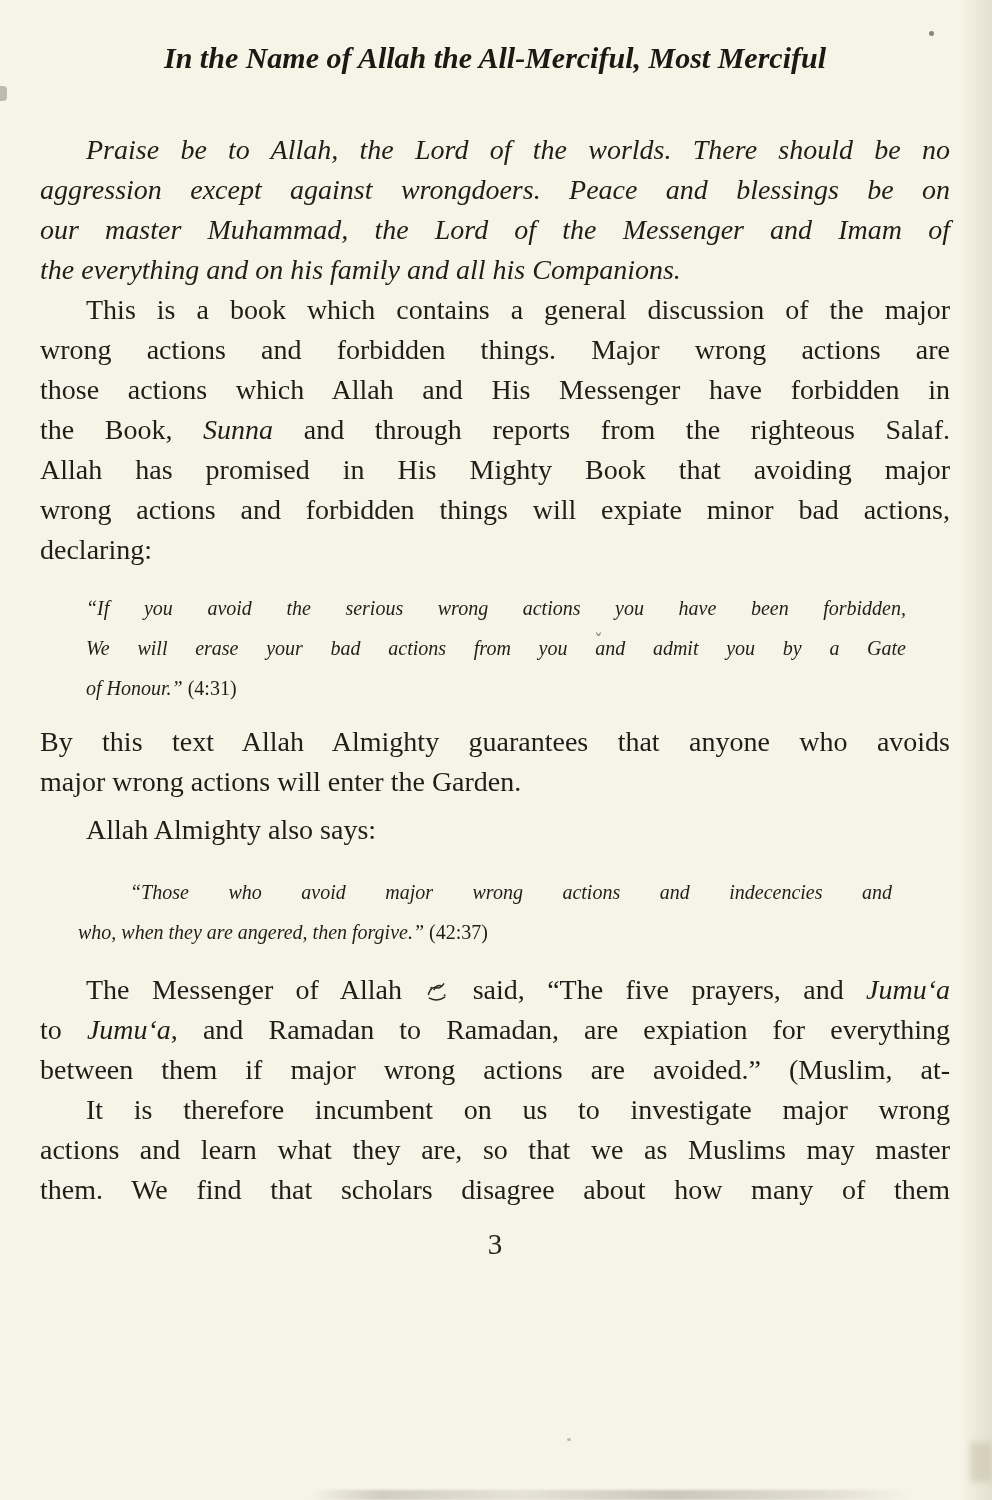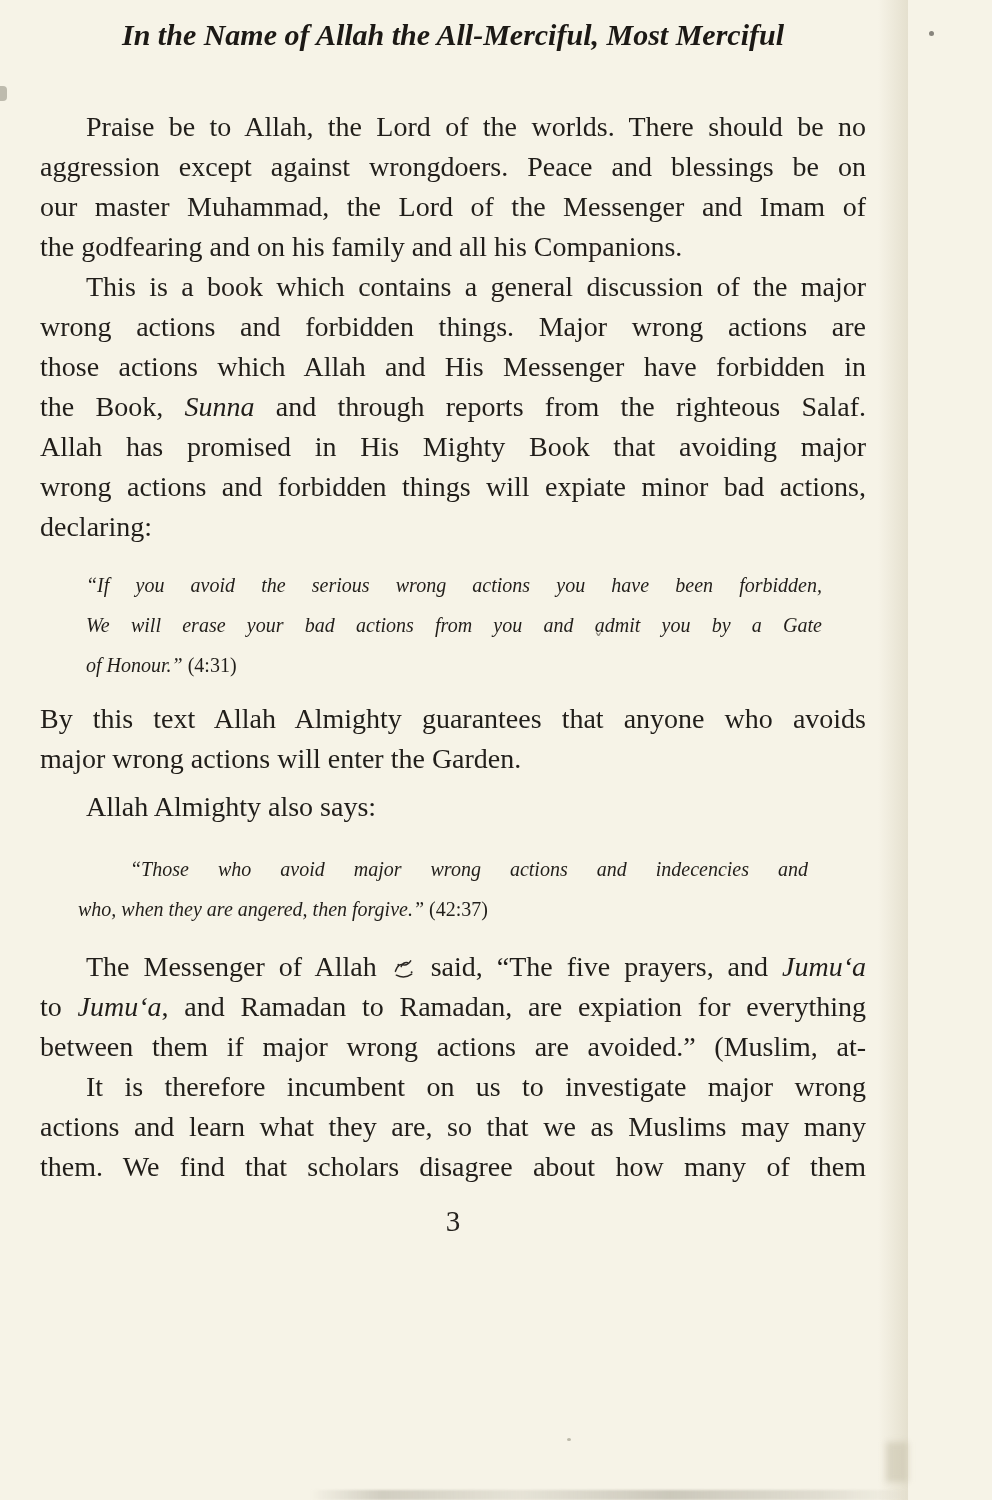--- a/index.html
+++ b/index.html
@@ -6,22 +6,22 @@
   body {
     width: 992px; height: 1500px;
     background: #f6f3e7;
     overflow: hidden;
     position: relative;
     font-family: "Liberation Serif", "DejaVu Serif", serif;
     color: #211e1a;
   }
   .page {
     position: relative;
-    width: 908px; height: 1500px;
-    padding: 1px 42px 0 40px;
+    width: 992px; height: 1500px;
+    padding: 24px 42px 0 40px;
     box-sizing: border-box;
   }
   
   .edge-right {
     position: absolute; top: 0; right: 0; bottom: 0; width: 30px;
     background: linear-gradient(to right, rgba(214,208,186,0), rgba(214,208,186,0.55));
     pointer-events: none;
   }
   .shadow-bottom {
     position: absolute; bottom: 0; left: 310px; width: 600px; height: 10px;
@@ -54,21 +54,21 @@
   .heading .line, .heading .line.end { text-align: center; text-align-last: center; }
   .heading { font-weight: bold; font-style: italic; font-size: 30px; color: #1c1915; }
   .para-indent .line:first-child { text-indent: 46px; }
   .quote { font-style: italic; font-size: 20px; }
   .quote .rm { font-style: normal; }
   .it { font-style: italic; margin-top: 17px; }
   .line.findent { text-indent: 52px; }
 
   
   [data-name="bismillah-heading"] { margin-top: 14px; }
-  [data-name="para-praise"]       { margin-top: 52px; }
+  [data-name="para-praise"]       { margin-top: 52px; font-style: italic; }
   [data-name="para-book"]         { margin-top: 0; }
   [data-name="quote-gate"]        { margin: 18px 44px 0 46px; }
   [data-name="para-guarantee"]    { margin-top: 14px; }
   [data-name="para-also-says"]    { margin-top: 8px; }
   [data-name="quote-forgive"]     { margin: 22px 58px 0 38px; }
   [data-name="quote-lapses"]      { margin: 12px 58px 0 38px; }
   [data-name="para-messenger"]    { margin-top: 18px; }
   [data-name="para-incumbent"]    { margin-top: 0; }
   [data-name="page-number"] {
     margin-top: 14px; text-align: center; font-size: 29px; line-height: 40px;
@@ -82,21 +82,21 @@
 
 <div class="page" data-name="book-page">
   <div data-name="page-text">
       <div class="block heading" data-name="bismillah-heading">
         <div class="line end" data-name="bismillah-heading-line"><span>In the Name of Allah the All-Merciful, Most Merciful</span></div>
       </div>
       <div class="block para-indent" data-name="para-praise">
         <div class="line" data-name="para-praise-line"><span>Praise be to Allah, the Lord of the worlds. There should be no</span></div>
         <div class="line" data-name="para-praise-line"><span>aggression except against wrongdoers. Peace and blessings be on</span></div>
         <div class="line" data-name="para-praise-line"><span>our master Muhammad, the Lord of the Messenger and Imam of</span></div>
-        <div class="line end" data-name="para-praise-line"><span>the godfearing and on his family and all his Companions.</span></div>
+        <div class="line end" data-name="para-praise-line"><span>the everything and on his family and all his Companions.</span></div>
       </div>
       <div class="block para-indent" data-name="para-book">
         <div class="line" data-name="para-book-line"><span>This is a book which contains a general discussion of the major</span></div>
         <div class="line" data-name="para-book-line"><span>wrong actions and forbidden things. Major wrong actions are</span></div>
         <div class="line" data-name="para-book-line"><span>those actions which Allah and His Messenger have forbidden in</span></div>
         <div class="line" data-name="para-book-line"><span>the Book, </span><span class="it">Sunna</span><span> and through reports from the righteous Salaf.</span></div>
         <div class="line" data-name="para-book-line"><span>Allah has promised in His Mighty Book that avoiding major</span></div>
         <div class="line" data-name="para-book-line"><span>wrong actions and forbidden things will expiate minor bad actions,</span></div>
         <div class="line end" data-name="para-book-line"><span>declaring:</span></div>
       </div>
@@ -124,21 +124,21 @@
       <path d="M4 18 c5 2.5 11 2.5 16 -1"></path>
     </g>
     <circle cx="20" cy="15" r="1" fill="#2a2622"></circle>
     <circle cx="6" cy="7" r="0.9" fill="#2a2622"></circle>
   </svg><span> said, “The five prayers, and </span><span class="it">Jumu‘a</span></div>
         <div class="line" data-name="para-messenger-line"><span>to </span><span class="it">Jumu‘a</span><span>, and Ramadan to Ramadan, are expiation for everything</span></div>
         <div class="line" data-name="para-messenger-line"><span>between them if major wrong actions are avoided.” (Muslim, at-</span></div>
       </div>
       <div class="block para-indent" data-name="para-incumbent">
         <div class="line" data-name="para-incumbent-line"><span>It is therefore incumbent on us to investigate major wrong</span></div>
-        <div class="line" data-name="para-incumbent-line"><span>actions and learn what they are, so that we as Muslims may many</span></div>
+        <div class="line" data-name="para-incumbent-line"><span>actions and learn what they are, so that we as Muslims may master</span></div>
         <div class="line" data-name="para-incumbent-line"><span>them. We find that scholars disagree about how many of them</span></div>
       </div>
     </div>
 
   <div class="block" data-name="page-number">
     <span data-name="page-number-value">3</span>
   </div>
 
   <span class="speck speck-dot-top-right" data-name="scan-speck"></span>
   <span class="speck speck-edge-left" data-name="scan-speck"></span>

